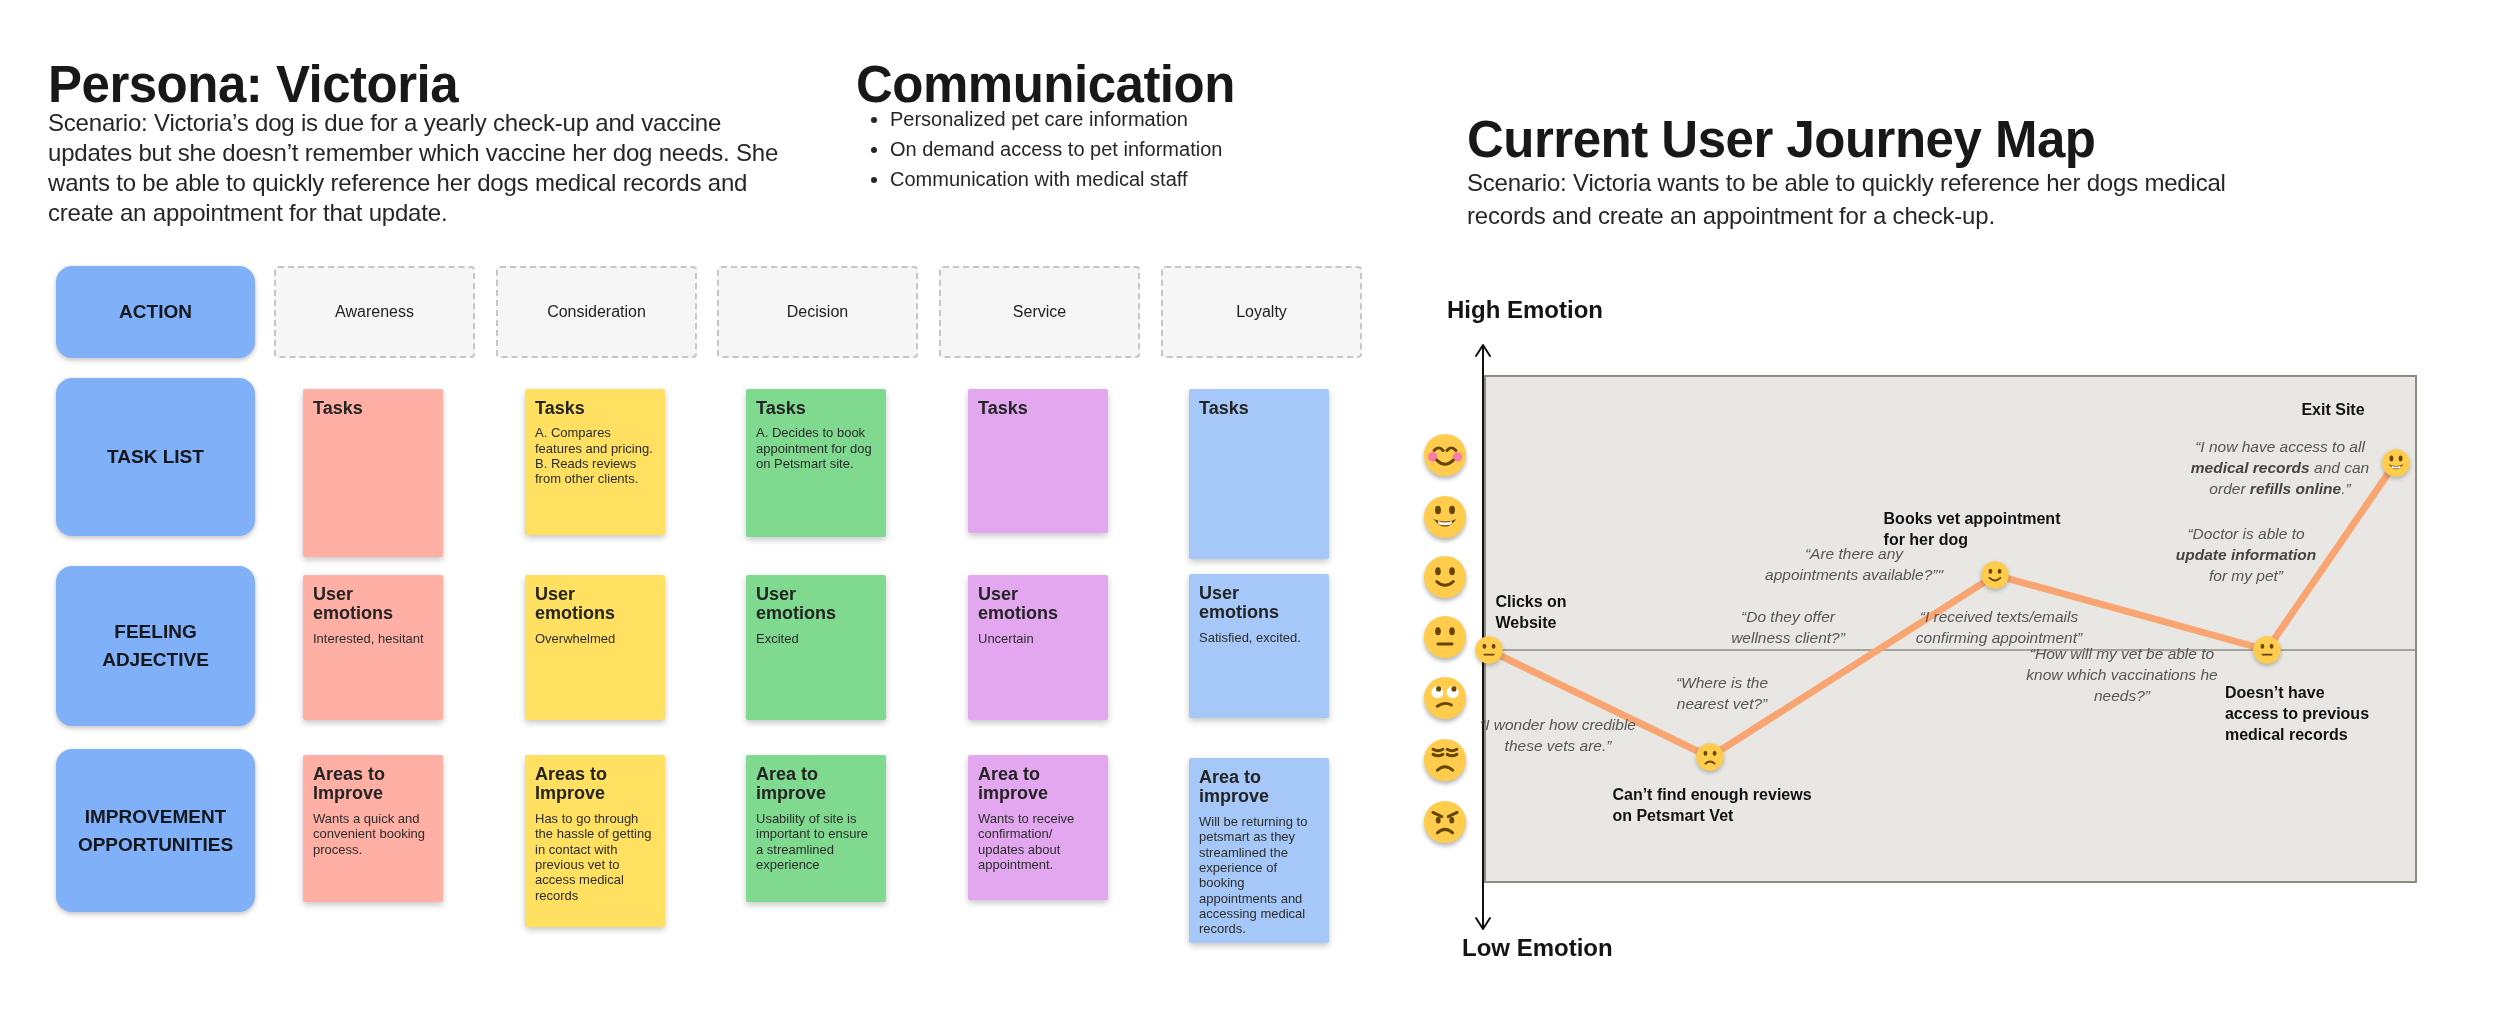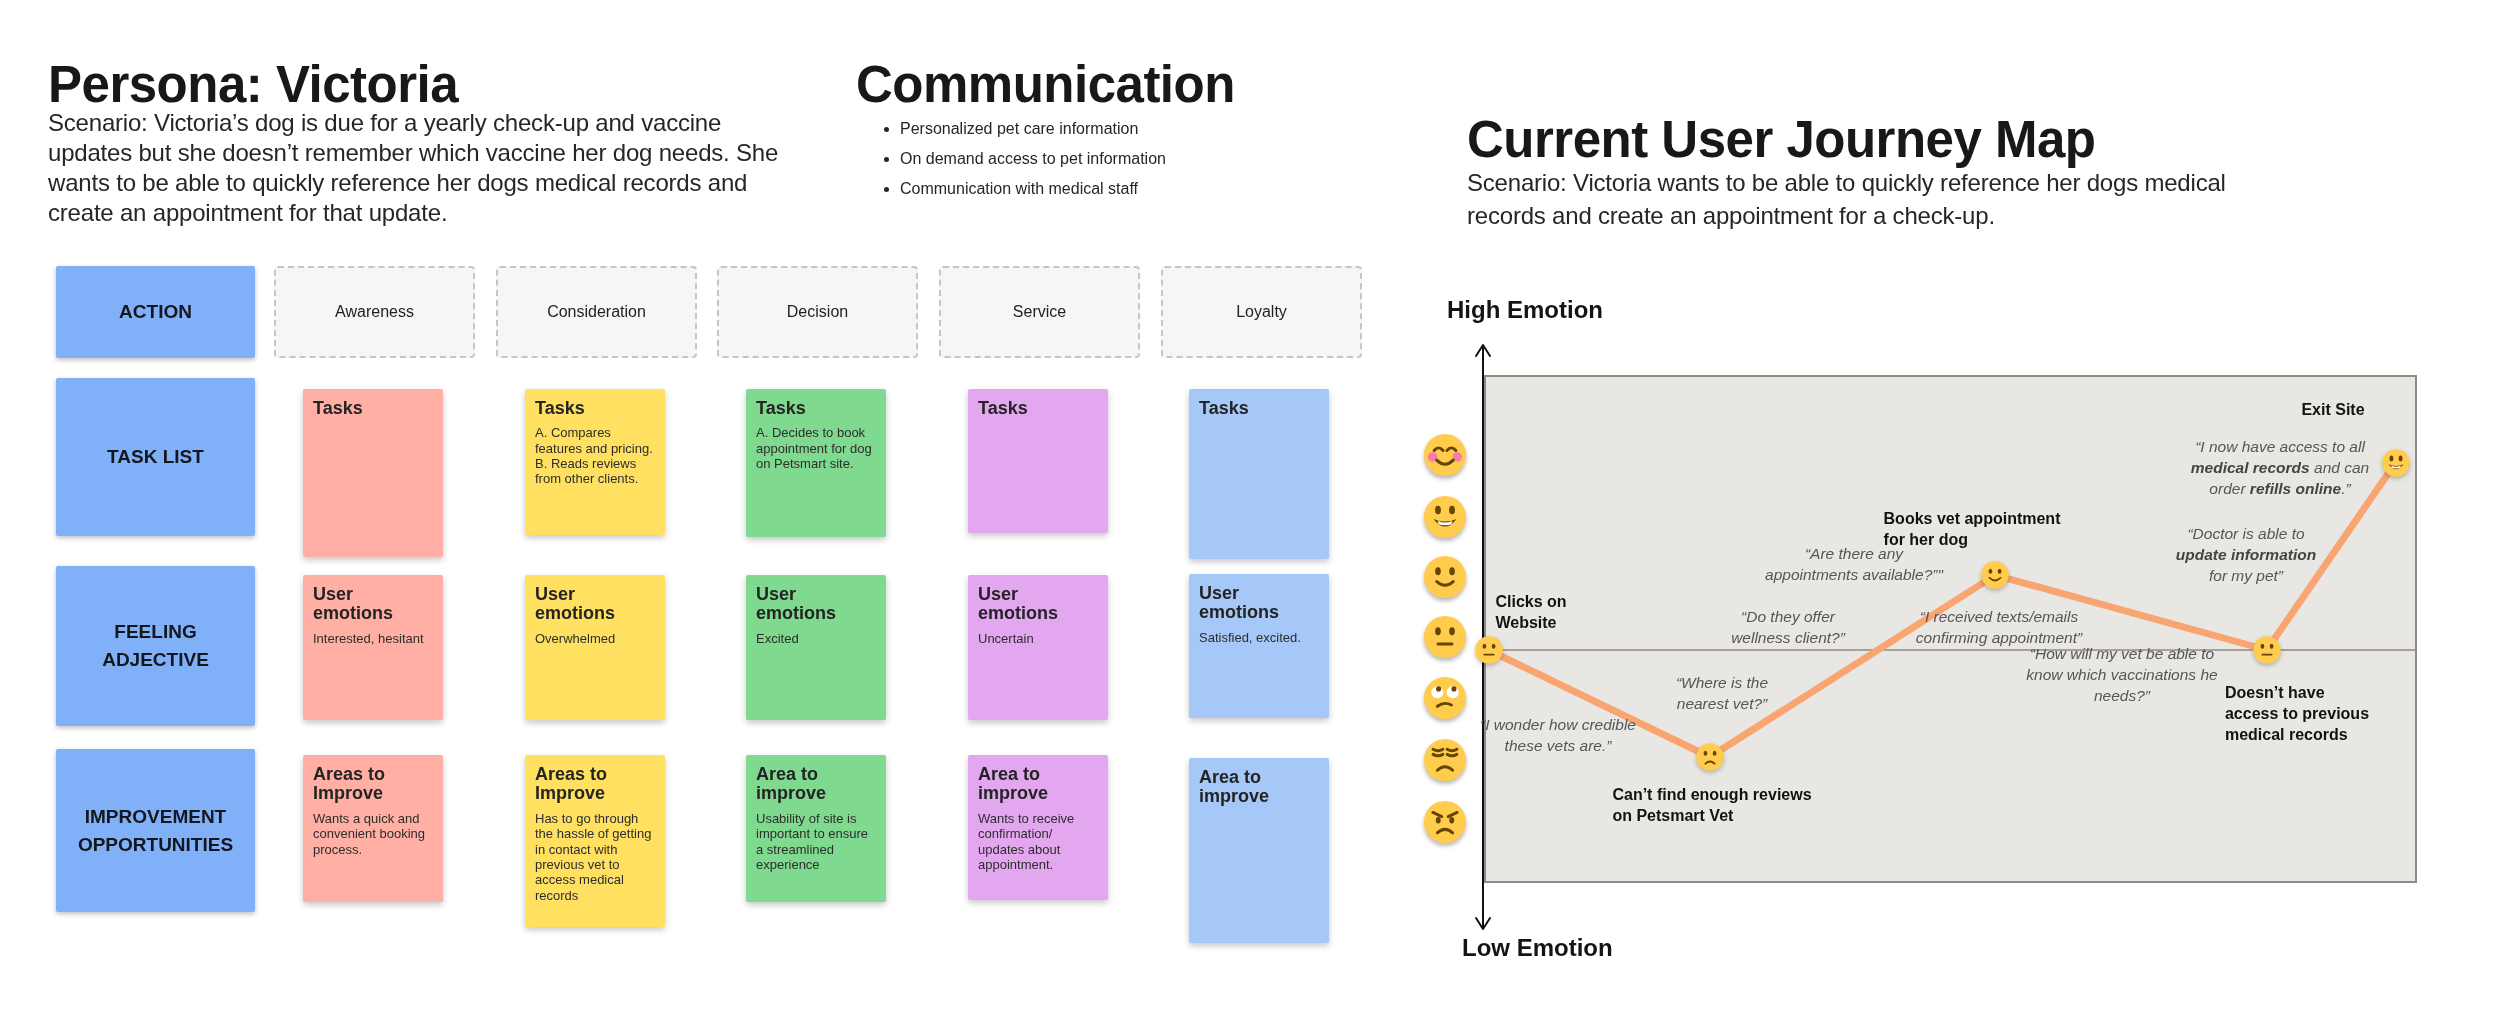--- a/index.html
+++ b/index.html
@@ -1,26 +1,26 @@
 <!DOCTYPE html>
 <html><head>
 <meta charset="utf-8">
 <style>
   html,body{margin:0;padding:0}
   body{width:2500px;height:1026px;background:#ffffff;position:relative;overflow:hidden;
        font-family:"Liberation Sans","DejaVu Sans",sans-serif;color:#1c1c1c}
   .abs{position:absolute}
   .h1{font-size:51px;font-weight:bold;letter-spacing:-.5px;color:#181818;white-space:nowrap}
   .para{font-size:24px;line-height:30px;color:#262626;letter-spacing:-.2px}
-  ul.exp{margin:10px;padding-left:34px;font-size:16px;line-height:30px;color:#262626}
+  ul.exp{margin:0;padding-left:34px;font-size:20px;line-height:30px;color:#262626}
   
   .stagehead{position:absolute;top:266px;height:92px;width:201px;border:2px dashed #c6c6c6;background:#f6f6f6;
              border-radius:4px;display:flex;align-items:center;justify-content:center;
              font-weight:normal;font-size:16px;color:#222;box-sizing:border-box}
-  .rowhead{position:absolute;left:56px;width:199px;border-radius:2px;display:flex;align-items:center;
+  .rowhead{position:absolute;left:56px;width:199px;border-radius:16px;display:flex;align-items:center;
            justify-content:center;text-align:center;font-weight:bold;font-size:19px;color:#15171c;
            box-shadow:0 2px 5px rgba(0,0,0,.25);padding:0 14px;box-sizing:border-box;line-height:1.45}
   .note{position:absolute;width:140px;box-shadow:0 3px 6px rgba(0,0,0,.22);padding:10px;box-sizing:border-box;color:#2d2d2d;border-radius:2px}
   .nt{font-weight:bold;font-size:18px;line-height:1.08;max-width:96px;margin-bottom:7px;color:#242424}
   .nb{font-size:13px;line-height:1.18;white-space:pre-line}
   
   .axis-label{position:absolute;font-weight:bold;font-size:24px;color:#141414;white-space:nowrap}
   .chartbox{position:absolute;left:1484px;top:375px;width:933px;height:508px;background:#E9E7E3;
             border:2px solid #8f8a82;box-sizing:border-box;z-index:0}
   #jsvg{position:absolute;left:1400px;top:330px;width:1100px;height:640px;z-index:1;pointer-events:none}
@@ -109,20 +109,21 @@
 <div class="note" style="left: 746px; top: 755px; height: 147px; background: rgb(127, 217, 143);">
   <div class="nt">Area to improve</div>
   <div class="nb">Usability of site is important to ensure a streamlined experience</div>
 </div>
 <div class="note" style="left: 968px; top: 755px; height: 145px; background: rgb(227, 167, 240);">
   <div class="nt">Area to improve</div>
   <div class="nb">Wants to receive confirmation/ updates about appointment.</div>
 </div>
 <div class="note" style="left: 1189px; top: 758px; height: 185px; background: rgb(165, 200, 248);">
   <div class="nt">Area to improve</div>
+  <div class="nb">Will be returning to petsmart as they streamlined the experience of booking appointments and accessing medical records.</div>
 </div>
 
 <div class="abs h1" style="left:1467px;top:110px">Current User Journey Map</div>
 <div class="abs para" style="left:1467px;top:166px;width:830px;line-height:33px">Scenario: Victoria wants to be able to quickly reference her dogs medical records and create an appointment for a check-up.</div>
 
 <div class="axis-label" style="left:1447px;top:296px">High Emotion</div>
 <div class="axis-label" style="left:1462px;top:934px">Low Emotion</div>
 
 <div class="chartbox" style="background: rgb(233, 231, 227);"></div>
 

